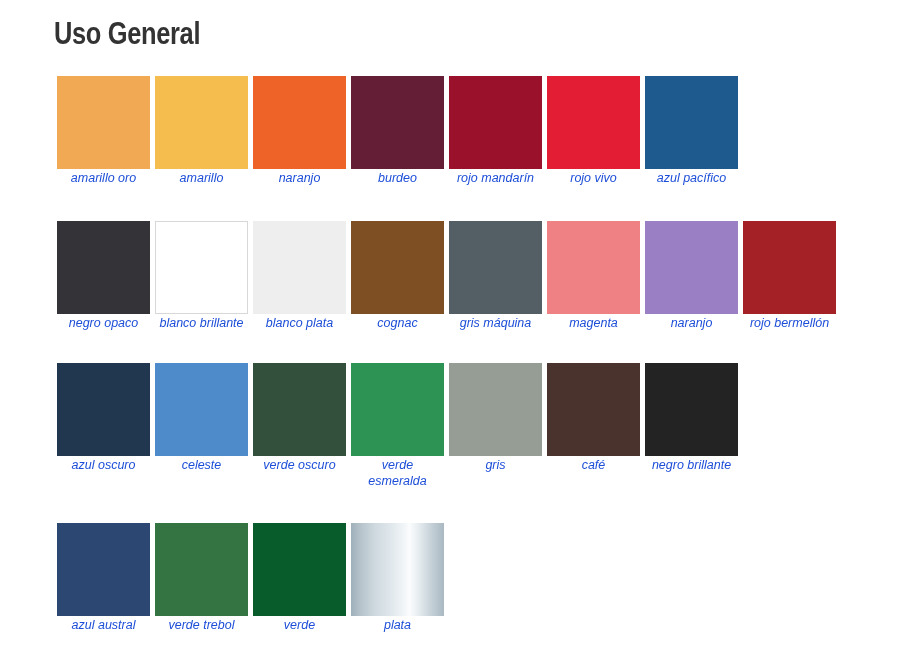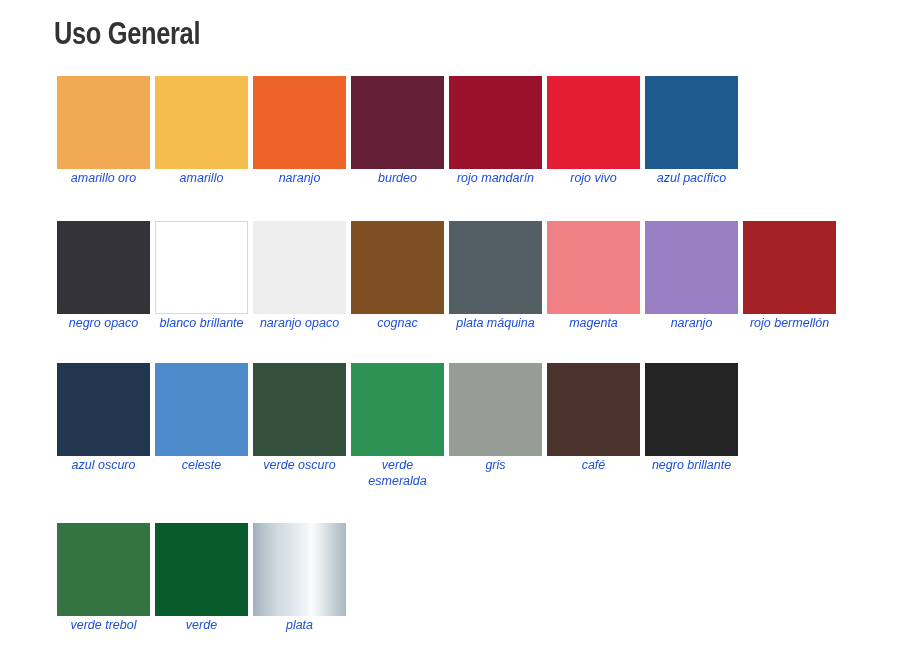--- a/index.html
+++ b/index.html
@@ -121,29 +121,29 @@
         <div class="swatch-cell">
           <div class="swatch-chip" style="background-color: rgb(51, 51, 56);"></div>
           <div class="swatch-label">negro opaco</div>
         </div>
         <div class="swatch-cell">
           <div class="swatch-chip bordered" style="background-color: rgb(255, 255, 255);"></div>
           <div class="swatch-label">blanco brillante</div>
         </div>
         <div class="swatch-cell">
           <div class="swatch-chip" style="background-color: rgb(238, 238, 238);"></div>
-          <div class="swatch-label">naranjo opaco</div>
+          <div class="swatch-label">blanco plata</div>
         </div>
         <div class="swatch-cell">
           <div class="swatch-chip" style="background-color: rgb(125, 79, 34);"></div>
           <div class="swatch-label">cognac</div>
         </div>
         <div class="swatch-cell">
           <div class="swatch-chip" style="background-color: rgb(84, 94, 101);"></div>
-          <div class="swatch-label">plata máquina</div>
+          <div class="swatch-label">gris máquina</div>
         </div>
         <div class="swatch-cell">
           <div class="swatch-chip" style="background-color: rgb(239, 128, 132);"></div>
           <div class="swatch-label">magenta</div>
         </div>
         <div class="swatch-cell">
           <div class="swatch-chip" style="background-color: rgb(154, 127, 196);"></div>
           <div class="swatch-label">naranjo</div>
         </div>
         <div class="swatch-cell">
@@ -178,20 +178,24 @@
           <div class="swatch-label">café</div>
         </div>
         <div class="swatch-cell">
           <div class="swatch-chip" style="background-color: rgb(35, 35, 35);"></div>
           <div class="swatch-label">negro brillante</div>
         </div>
       </div>
       <div class="row-gap-3"></div>
       <div class="swatch-row row-4">
         <div class="swatch-cell">
+          <div class="swatch-chip" style="background-color: rgb(44, 72, 114);"></div>
+          <div class="swatch-label">azul austral</div>
+        </div>
+        <div class="swatch-cell">
           <div class="swatch-chip" style="background-color: rgb(52, 116, 66);"></div>
           <div class="swatch-label">verde trebol</div>
         </div>
         <div class="swatch-cell">
           <div class="swatch-chip" style="background-color: rgb(8, 92, 44);"></div>
           <div class="swatch-label">verde</div>
         </div>
         <div class="swatch-cell">
           <div class="swatch-chip" style="background: linear-gradient(90deg, rgb(159, 176, 187) 0%, rgb(185, 198, 206) 12%, rgb(207, 217, 223) 26%, rgb(221, 229, 234) 40%, rgb(238, 243, 246) 55%, rgb(251, 252, 253) 63%, rgb(227, 234, 238) 74%, rgb(198, 209, 216) 86%, rgb(169, 184, 194) 100%);"></div>
           <div class="swatch-label">plata</div>

